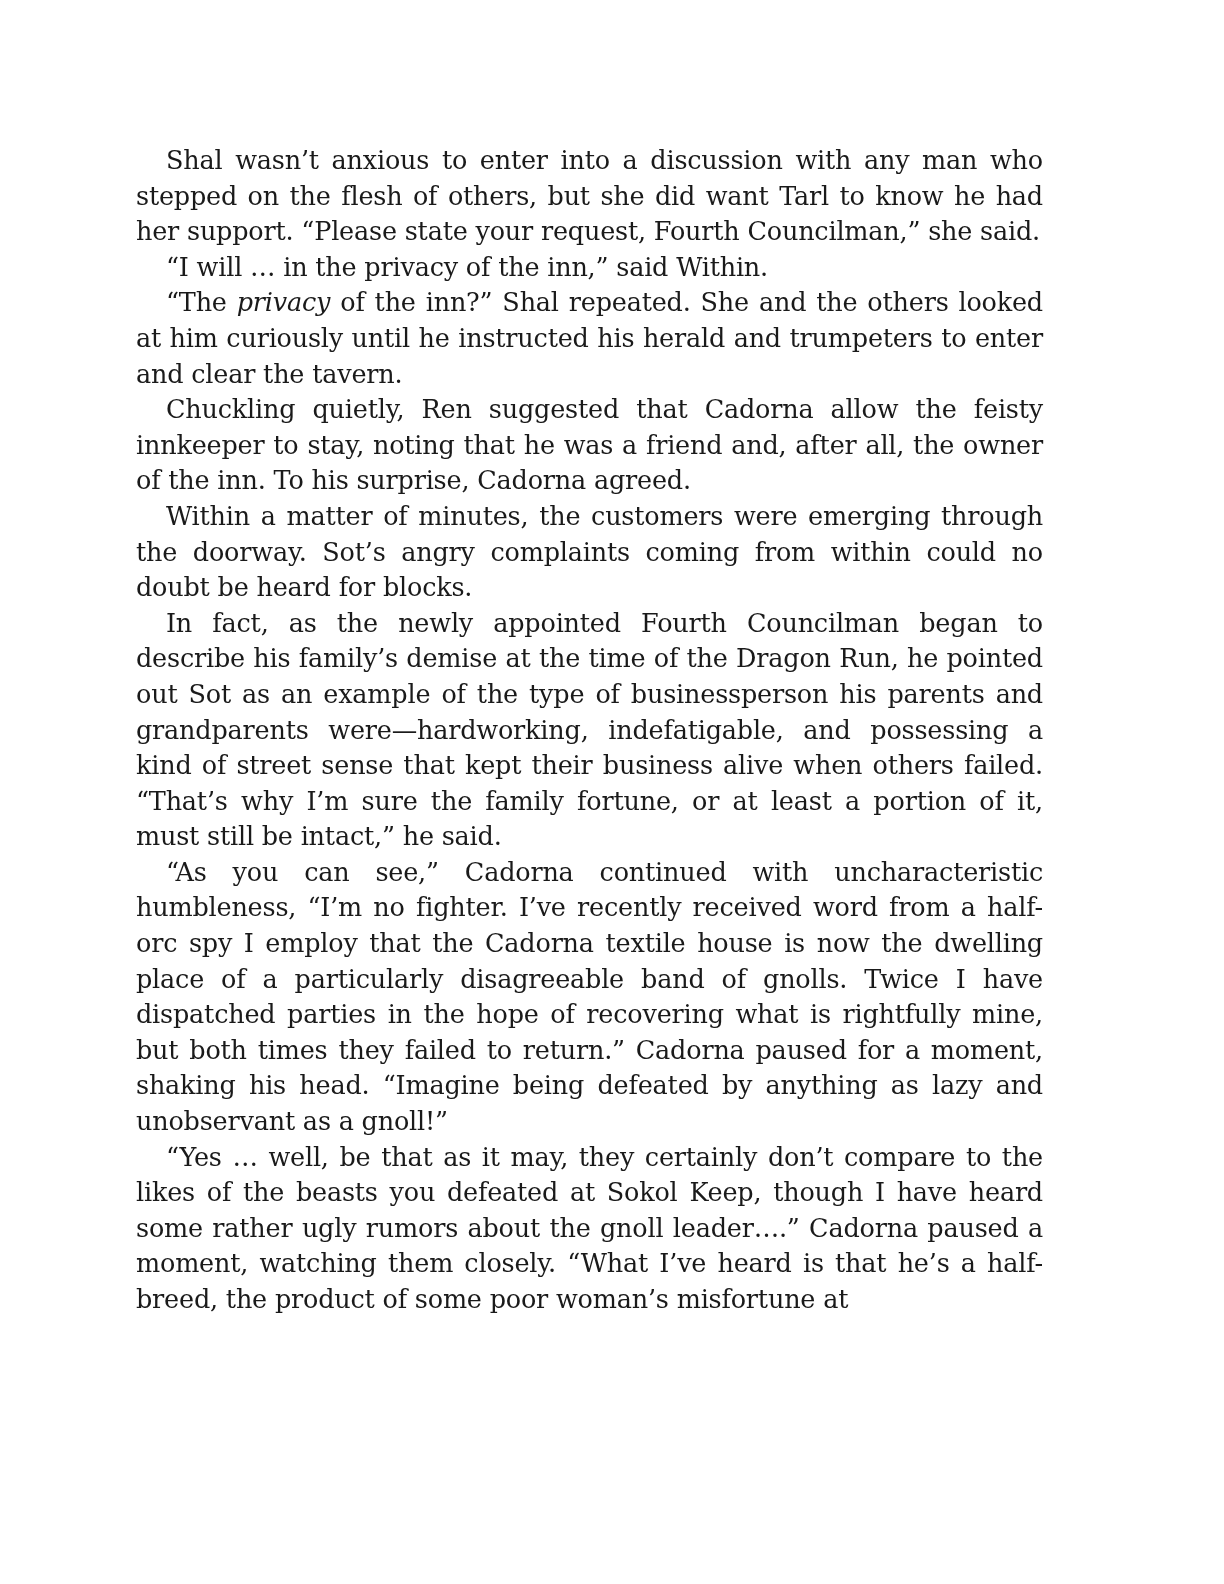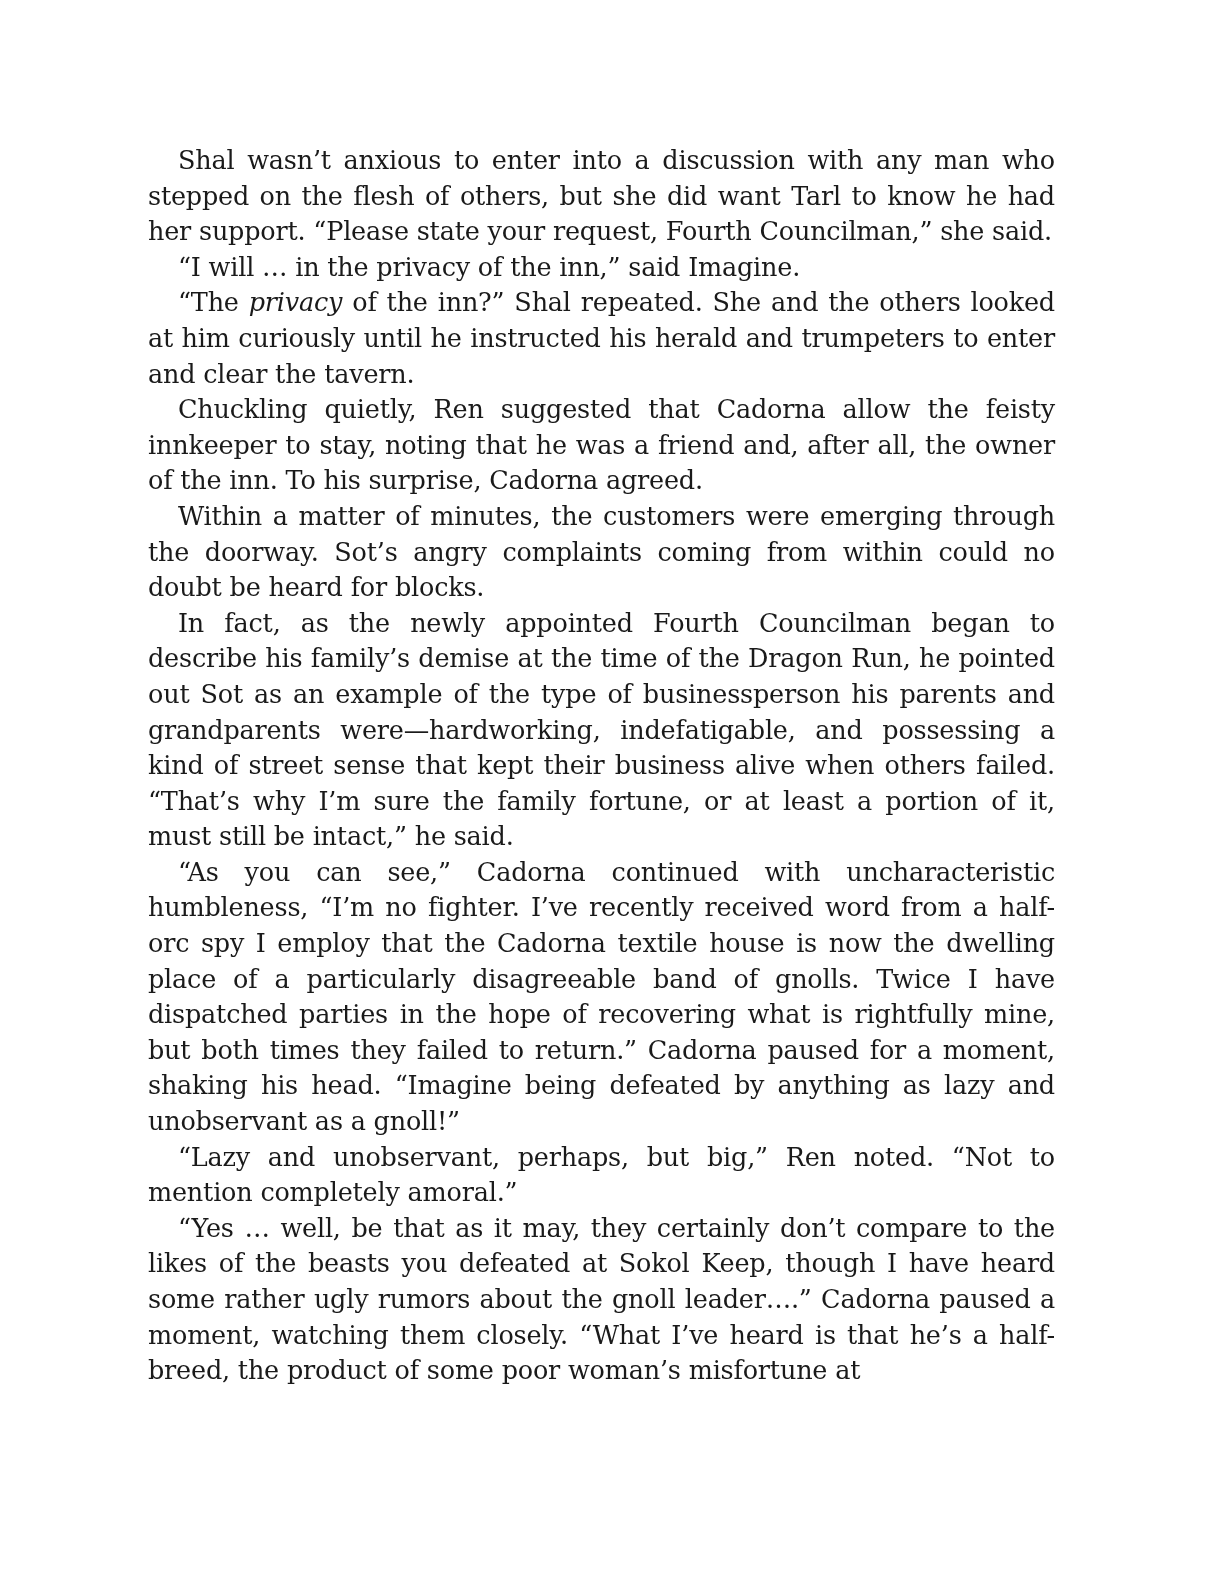--- a/index.html
+++ b/index.html
@@ -8,21 +8,21 @@
       background: #ffffff;
     }
     body {
       width: 1224px;
       height: 1584px;
       position: relative;
       overflow: hidden;
     }
     .page {
       position: absolute;
-      left: 148px;
+      left: 136px;
       top: 143px;
       width: 907px;
       font-family: "DejaVu Serif", "Liberation Serif", serif;
       font-size: 25.5px;
       line-height: 35.6px;
       color: #1a1a1a;
       letter-spacing: -0.2px;
     }
     .para {
       margin: 0;
@@ -32,21 +32,20 @@
     }
     .para em {
       font-style: italic;
     }
   </style>
 </head>
 <body>
 
 <div class="page">
   <p class="para">Shal wasn’t anxious to enter into a discussion with any man who stepped on the flesh of others, but she did want Tarl to know he had her support. “Please state your request, Fourth Councilman,” she said.</p>
-  <p class="para">“I will … in the privacy of the inn,” said Imagine.</p>
+  <p class="para">“I will … in the privacy of the inn,” said Within.</p>
   <p class="para"><span>“The </span><em>privacy</em><span> of the inn?” Shal repeated. She and the others looked at him curiously until he instructed his herald and trumpeters to enter and clear the tavern.</span></p>
   <p class="para">Chuckling quietly, Ren suggested that Cadorna allow the feisty innkeeper to stay, noting that he was a friend and, after all, the owner of the inn. To his surprise, Cadorna agreed.</p>
   <p class="para">Within a matter of minutes, the customers were emerging through the doorway. Sot’s angry complaints coming from within could no doubt be heard for blocks.</p>
   <p class="para">In fact, as the newly appointed Fourth Councilman began to describe his family’s demise at the time of the Dragon Run, he pointed out Sot as an example of the type of businessperson his parents and grandparents were—hardworking, indefatigable, and possessing a kind of street sense that kept their business alive when others failed. “That’s why I’m sure the family fortune, or at least a portion of it, must still be intact,” he said.</p>
   <p class="para">“As you can see,” Cadorna continued with uncharacteristic humbleness, “I’m no fighter. I’ve recently received word from a half-orc spy I employ that the Cadorna textile house is now the dwelling place of a particularly disagreeable band of gnolls. Twice I have dispatched parties in the hope of recovering what is rightfully mine, but both times they failed to return.” Cadorna paused for a moment, shaking his head. “Imagine being defeated by anything as lazy and unobservant as a gnoll!”</p>
-  <p class="para">“Lazy and unobservant, perhaps, but big,” Ren noted. “Not to mention completely amoral.”</p>
   <p class="para">“Yes … well, be that as it may, they certainly don’t compare to the likes of the beasts you defeated at Sokol Keep, though I have heard some rather ugly rumors about the gnoll leader….” Cadorna paused a moment, watching them closely. “What I’ve heard is that he’s a half-breed, the product of some poor woman’s misfortune at</p>
 </div>
 
 </body></html>

